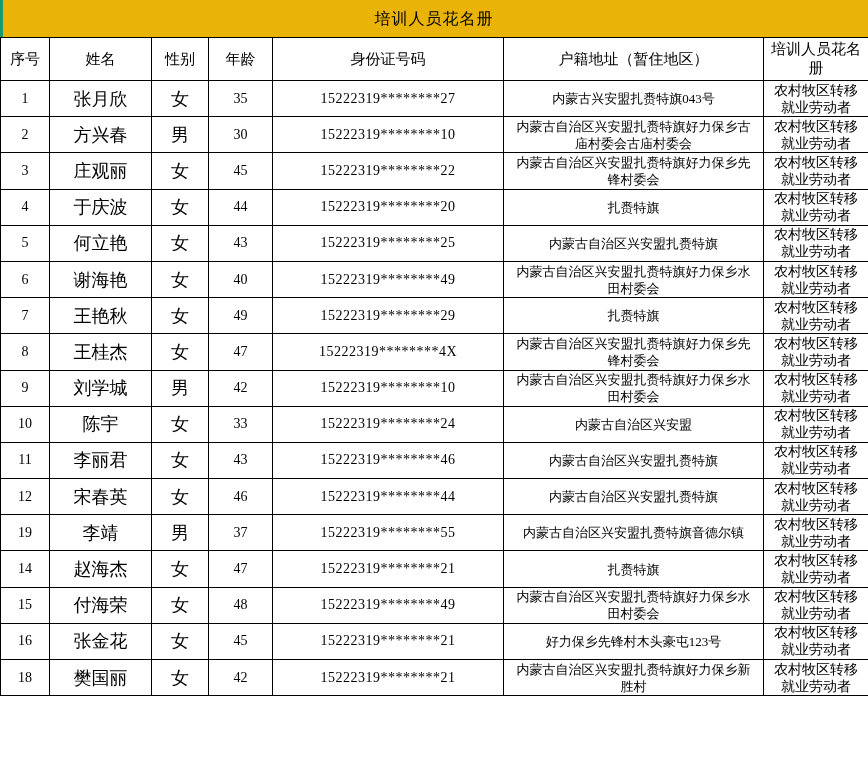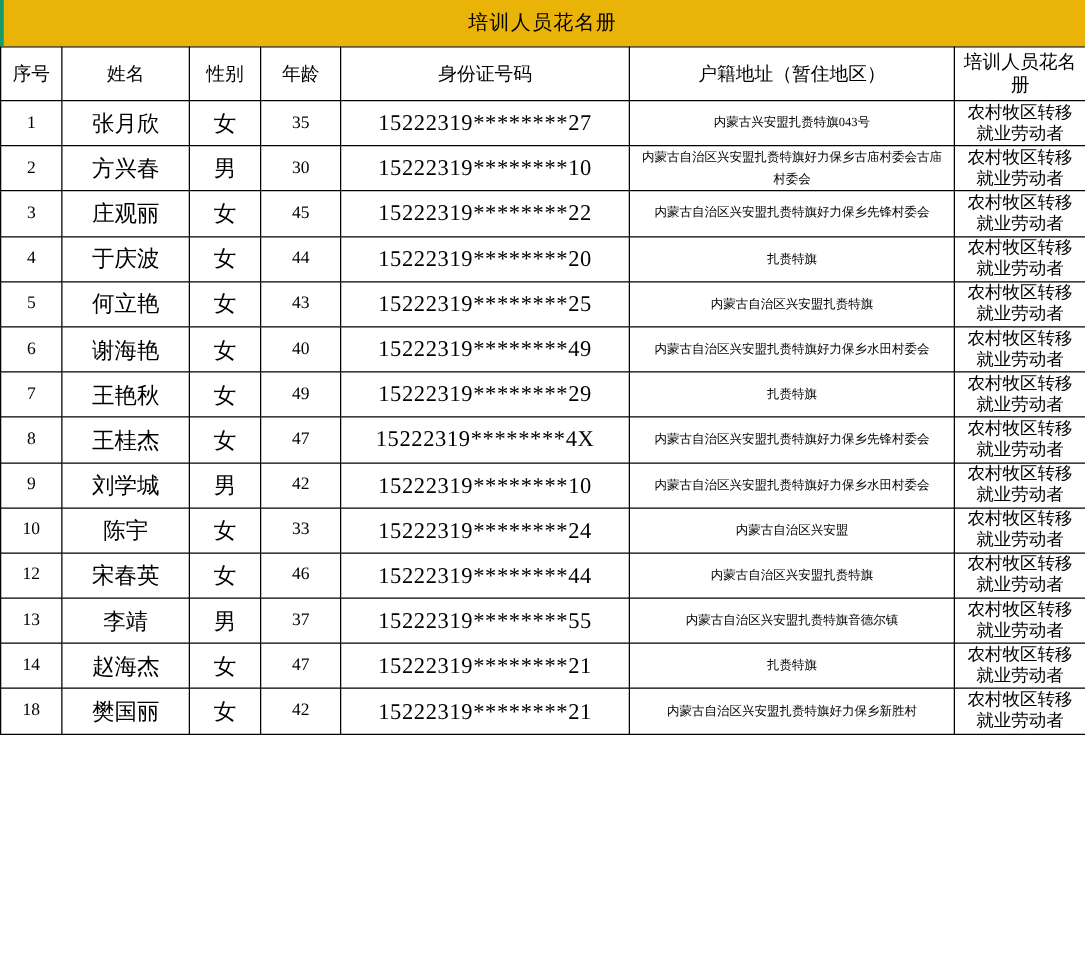--- a/index.html
+++ b/index.html
@@ -44,23 +44,23 @@
     vertical-align: middle;
     color: #000;
     font-weight: normal;
     overflow: hidden;
   }
   thead tr { height: 43px; }
   tbody tr { height: 36.2px; }
   th { font-size: 15px; }
   td.c-no, td.c-age { font-size: 14px; }
   td.c-name, td.c-gender { font-size: 18px; }
-  td.c-id { font-size: 18px; letter-spacing: 0.5px; }
+  td.c-id { font-size: 14px; letter-spacing: 0.5px; }
   td.c-addr {
-    font-size: 10px;
+    font-size: 13px;
     line-height: 17px;
     padding: 0 7px;
     word-break: break-all;
   }
   td.c-cat {
     font-size: 14px;
     line-height: 17px;
     padding: 0 4px;
     word-break: break-all;
     font-family: Liberation Serif, serif;
@@ -182,47 +182,74 @@
         <tr>
       <td class="c-no">10</td>
       <td class="c-name">陈宇</td>
       <td class="c-gender">女</td>
       <td class="c-age">33</td>
       <td class="c-id">15222319********24</td>
       <td class="c-addr">内蒙古自治区兴安盟</td>
       <td class="c-cat">农村牧区转移就业劳动者</td>
     </tr>
         <tr>
+      <td class="c-no">11</td>
+      <td class="c-name">李丽君</td>
+      <td class="c-gender">女</td>
+      <td class="c-age">43</td>
+      <td class="c-id">15222319********46</td>
+      <td class="c-addr">内蒙古自治区兴安盟扎赉特旗</td>
+      <td class="c-cat">农村牧区转移就业劳动者</td>
+    </tr>
+        <tr>
       <td class="c-no">12</td>
       <td class="c-name">宋春英</td>
       <td class="c-gender">女</td>
       <td class="c-age">46</td>
       <td class="c-id">15222319********44</td>
       <td class="c-addr">内蒙古自治区兴安盟扎赉特旗</td>
       <td class="c-cat">农村牧区转移就业劳动者</td>
     </tr>
         <tr>
-      <td class="c-no">13</td>
+      <td class="c-no">19</td>
       <td class="c-name">李靖</td>
       <td class="c-gender">男</td>
       <td class="c-age">37</td>
       <td class="c-id">15222319********55</td>
       <td class="c-addr">内蒙古自治区兴安盟扎赉特旗音德尔镇</td>
       <td class="c-cat">农村牧区转移就业劳动者</td>
     </tr>
         <tr>
       <td class="c-no">14</td>
       <td class="c-name">赵海杰</td>
       <td class="c-gender">女</td>
       <td class="c-age">47</td>
       <td class="c-id">15222319********21</td>
       <td class="c-addr">扎赉特旗</td>
       <td class="c-cat">农村牧区转移就业劳动者</td>
     </tr>
         <tr>
+      <td class="c-no">15</td>
+      <td class="c-name">付海荣</td>
+      <td class="c-gender">女</td>
+      <td class="c-age">48</td>
+      <td class="c-id">15222319********49</td>
+      <td class="c-addr">内蒙古自治区兴安盟扎赉特旗好力保乡水田村委会</td>
+      <td class="c-cat">农村牧区转移就业劳动者</td>
+    </tr>
+        <tr>
+      <td class="c-no">16</td>
+      <td class="c-name">张金花</td>
+      <td class="c-gender">女</td>
+      <td class="c-age">45</td>
+      <td class="c-id">15222319********21</td>
+      <td class="c-addr">好力保乡先锋村木头豪屯123号</td>
+      <td class="c-cat">农村牧区转移就业劳动者</td>
+    </tr>
+        <tr>
       <td class="c-no">18</td>
       <td class="c-name">樊国丽</td>
       <td class="c-gender">女</td>
       <td class="c-age">42</td>
       <td class="c-id">15222319********21</td>
       <td class="c-addr">内蒙古自治区兴安盟扎赉特旗好力保乡新胜村</td>
       <td class="c-cat">农村牧区转移就业劳动者</td>
     </tr>
       </tbody>
   </table>

